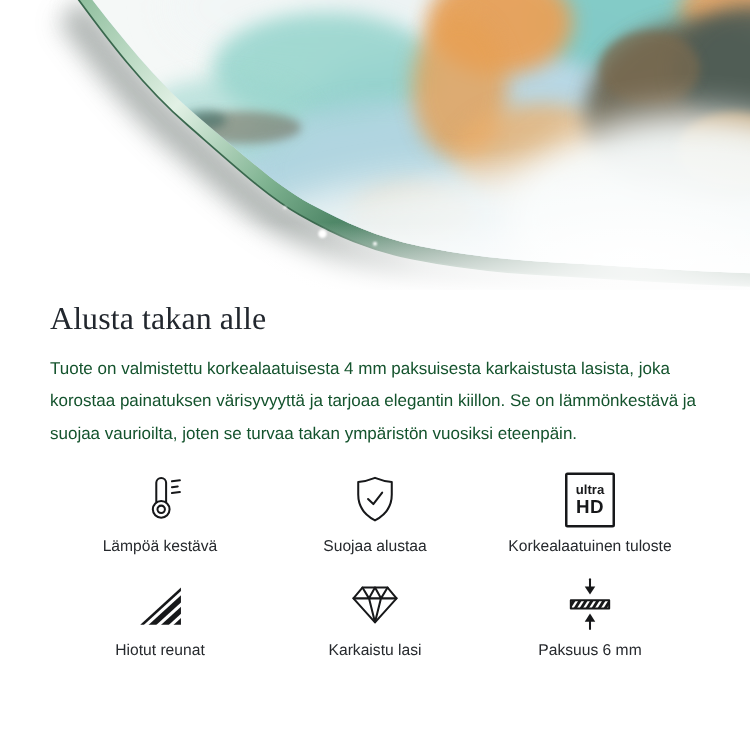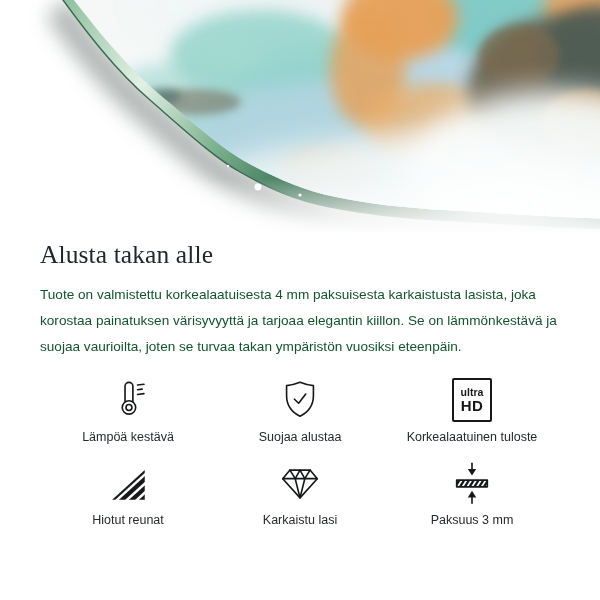--- a/index.html
+++ b/index.html
@@ -216,18 +216,18 @@
               <path d="M34 32 L44 16"></path>
                 <path d="M39 32 L49 16"></path>
             </g>
             <rect class="ic" x="8" y="21" width="32" height="7"></rect>
             <path class="ic" stroke-width="1.9" d="M24 3.5 V10"></path>
             <path class="ic-fill" d="M19.6 9.5 H28.4 L24 16.3 Z"></path>
             <path class="ic" stroke-width="1.9" d="M24 45 V38.5"></path>
             <path class="ic-fill" d="M19.6 39 H28.4 L24 32.2 Z"></path>
           </svg>
         </div>
-        <div class="feature-label">Paksuus 3 mm</div>
+        <div class="feature-label">Paksuus 6 mm</div>
       </div>
 
     </div>
   </div>
 </div>
 
 </body></html>

